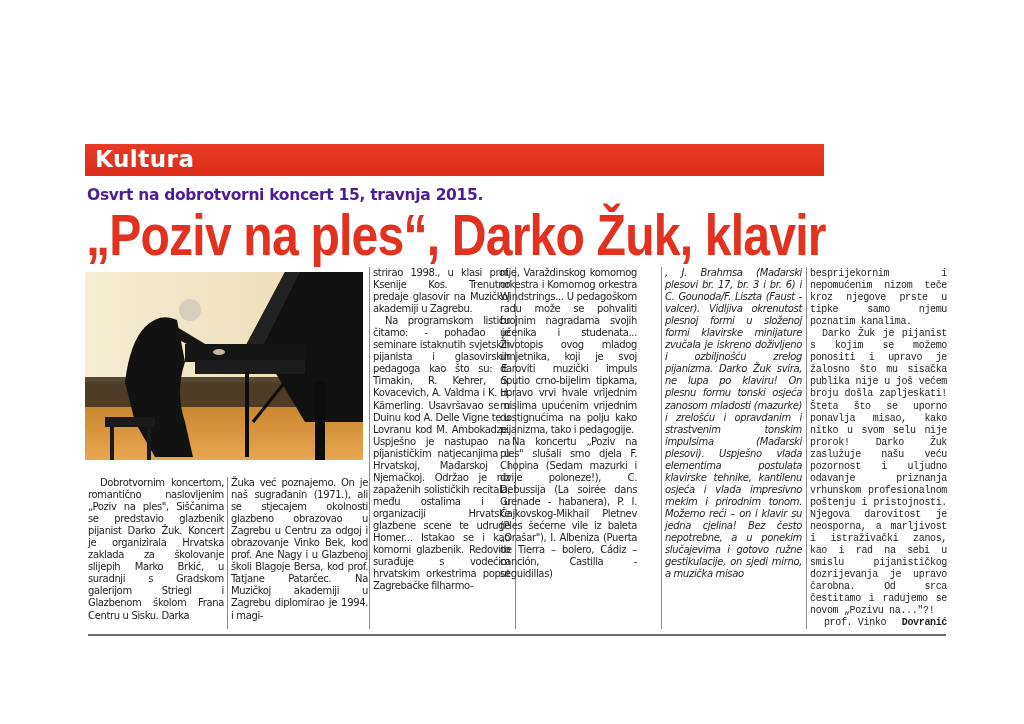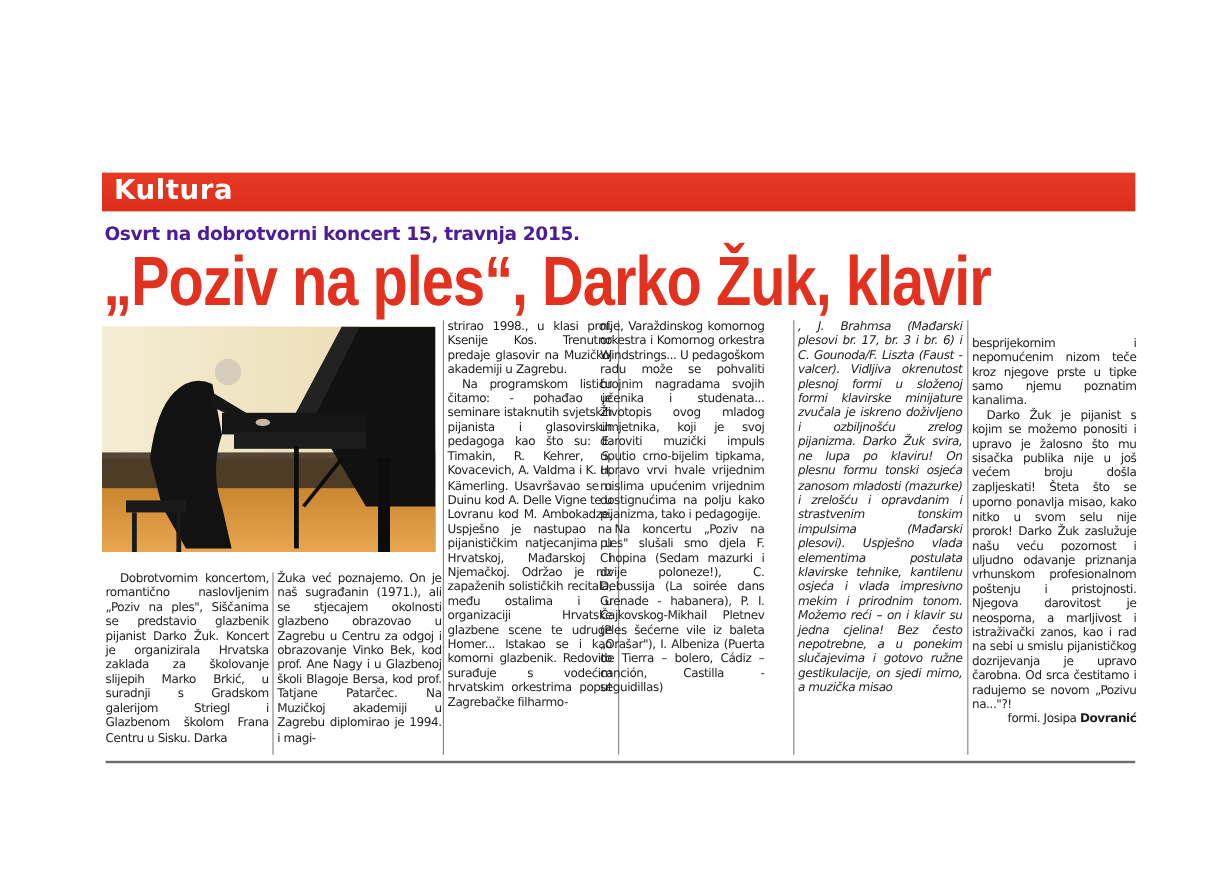--- a/index.html
+++ b/index.html
@@ -1,21 +1,21 @@
 <!DOCTYPE html>
 <html><head>
   <meta charset="utf-8">
   <style>
     html, body { margin: 0; padding: 0; }
     body {
       width: 1024px; height: 724px; background: #ffffff; position: relative; overflow: hidden;
       font-family: "DejaVu Sans", sans-serif; color: #1a1a1a;
     }
     .section-band {
-      position: absolute; left: 85px; top: 144px; width: 861px; height: 32px;
+      position: absolute; left: 85px; top: 144px; width: 739px; height: 32px;
       background: #e2321f;
       background-image: linear-gradient(180deg, #e73a25 0%, #dc2e1b 100%);
     }
     .section-label {
       position: absolute; left: 10px; top: 2px; color: #ffffff;
       font-family: "DejaVu Sans", sans-serif; font-weight: bold; font-size: 23px;
       letter-spacing: 0.5px;
     }
     .kicker {
       position: absolute; left: 87px; top: 186px; font-family: "DejaVu Sans", sans-serif;
@@ -35,25 +35,25 @@
       position: absolute; font-family: "DejaVu Sans", sans-serif; font-size: 10px;
       line-height: 12.05px; text-align: justify; color: #1e1e1e; letter-spacing: -0.35px;
     }
     .col p { margin: 0; text-indent: 0; }
     .col p.ind { text-indent: 12px; }
     .col1 { left: 88px; top: 477px; width: 136px; }
     .col2 { left: 231px; top: 477px; width: 137px; }
     .col3 { left: 373px; top: 267px; width: 137px; }
     .col4 { left: 500px; top: 267px; width: 137px; }
     .col5 { left: 665px; top: 267px; width: 137px; font-style: italic; }
-    .col6 { left: 810px; top: 281px; width: 137px; }
+    .col6 { left: 810px; top: 268px; width: 137px; font-family: Liberation Mono, monospace; }
     .rule-v { position: absolute; width: 1px; background: #8a8a8a; }
     .rule-bottom { position: absolute; left: 88px; top: 634px; width: 858px; height: 2px; background: #6d6d6d; }
     .byline { text-align: right; }
-    .byline b { font-weight: bold; }
+    .byline b { font-weight: bold; margin-left: 10px; }
   </style>
 </head>
 <body>
 
 <div class="section-band">
   <span class="section-label">Kultura</span>
 </div>
 
 <div class="kicker">Osvrt na dobrotvorni koncert 15, travnja 2015.</div>
 <div class="headline">„Poziv na ples“, Darko Žuk, klavir</div>
@@ -114,18 +114,18 @@
 
 <div class="col col5">
   <p>, J. Brahmsa (Mađarski plesovi br. 17, br. 3 i br. 6) i C. Gounoda/F. Liszta (Faust - valcer). Vidljiva okrenutost plesnoj formi u složenoj formi klavirske minijature zvučala je iskreno doživljeno i ozbiljnošću zrelog pijanizma. Darko Žuk svira, ne lupa po klaviru! On plesnu formu tonski osjeća zanosom mladosti (mazurke) i zrelošću i opravdanim i strastvenim tonskim impulsima (Mađarski plesovi). Uspješno vlada elementima postulata klavirske tehnike, kantilenu osjeća i vlada impresivno mekim i prirodnim tonom. Možemo reći – on i klavir su jedna cjelina! Bez često nepotrebne, a u ponekim slučajevima i gotovo ružne gestikulacije, on sjedi mirno, a muzička misao</p>
 </div>
 <div class="rule-v" style="left:806px; top:267px; height:362px;"></div>
 
 <div class="col col6">
   <p>besprijekornim i nepomućenim nizom teče kroz njegove prste u tipke samo njemu poznatim kanalima.</p>
   <p class="ind">Darko Žuk je pijanist s kojim se možemo ponositi i upravo je žalosno što mu sisačka publika nije u još većem broju došla zapljeskati! Šteta što se uporno ponavlja misao, kako nitko u svom selu nije prorok! Darko Žuk zaslužuje našu veću pozornost i uljudno odavanje priznanja vrhunskom profesionalnom poštenju i pristojnosti. Njegova darovitost je neosporna, a marljivost i istraživački zanos, kao i rad na sebi u smislu pijanističkog dozrijevanja je upravo čarobna. Od srca čestitamo i radujemo se novom „Pozivu na..."?!</p>
   <p class="byline">
-    <span>formi. Josipa</span>
+    <span>prof. Vinko</span>
     <b>Dovranić</b>
   </p>
 </div>
 
 <div class="rule-bottom"></div>
 
 </body></html>

